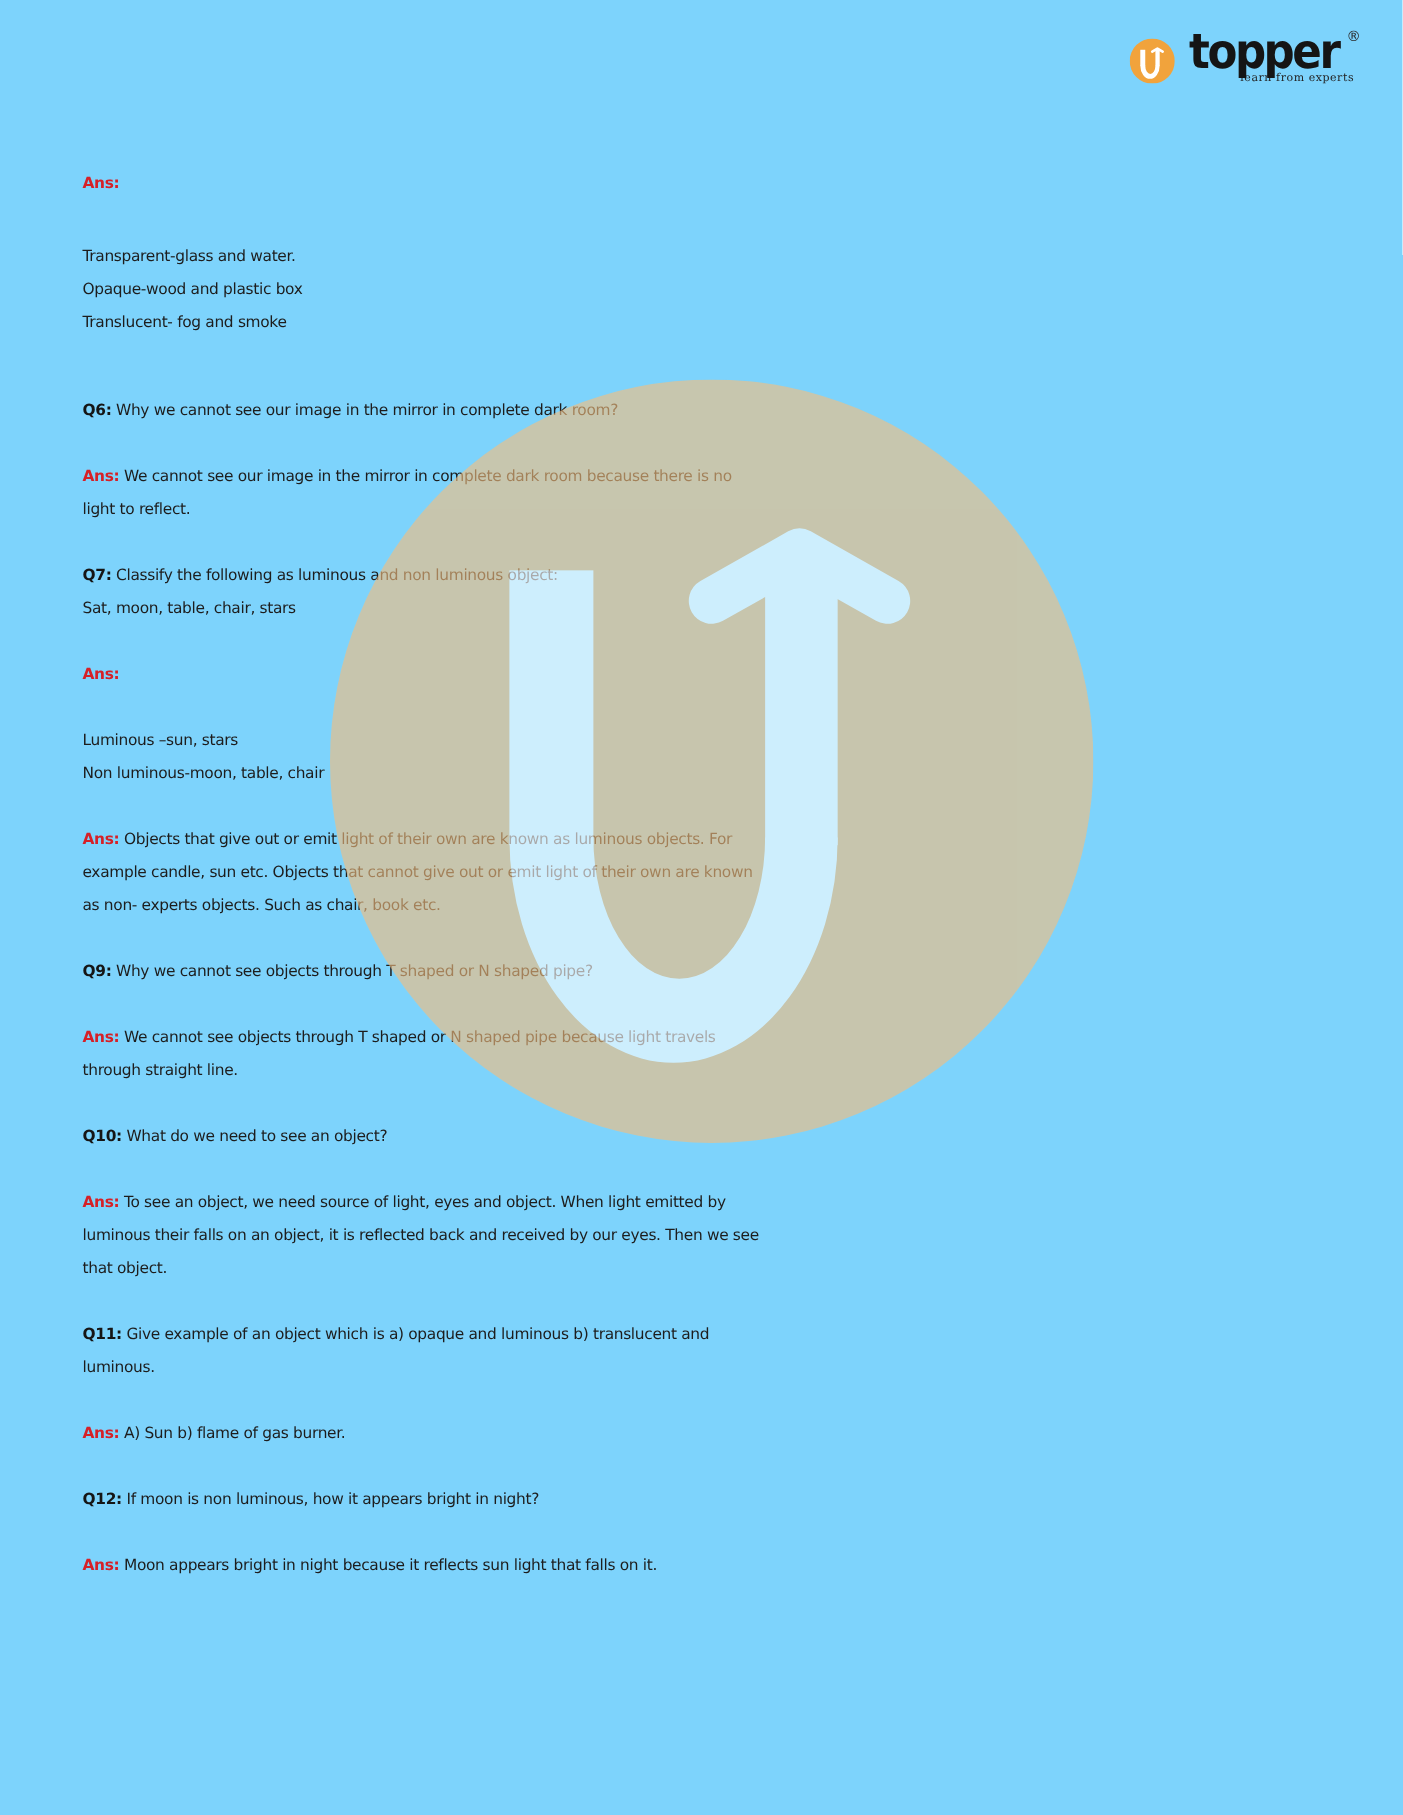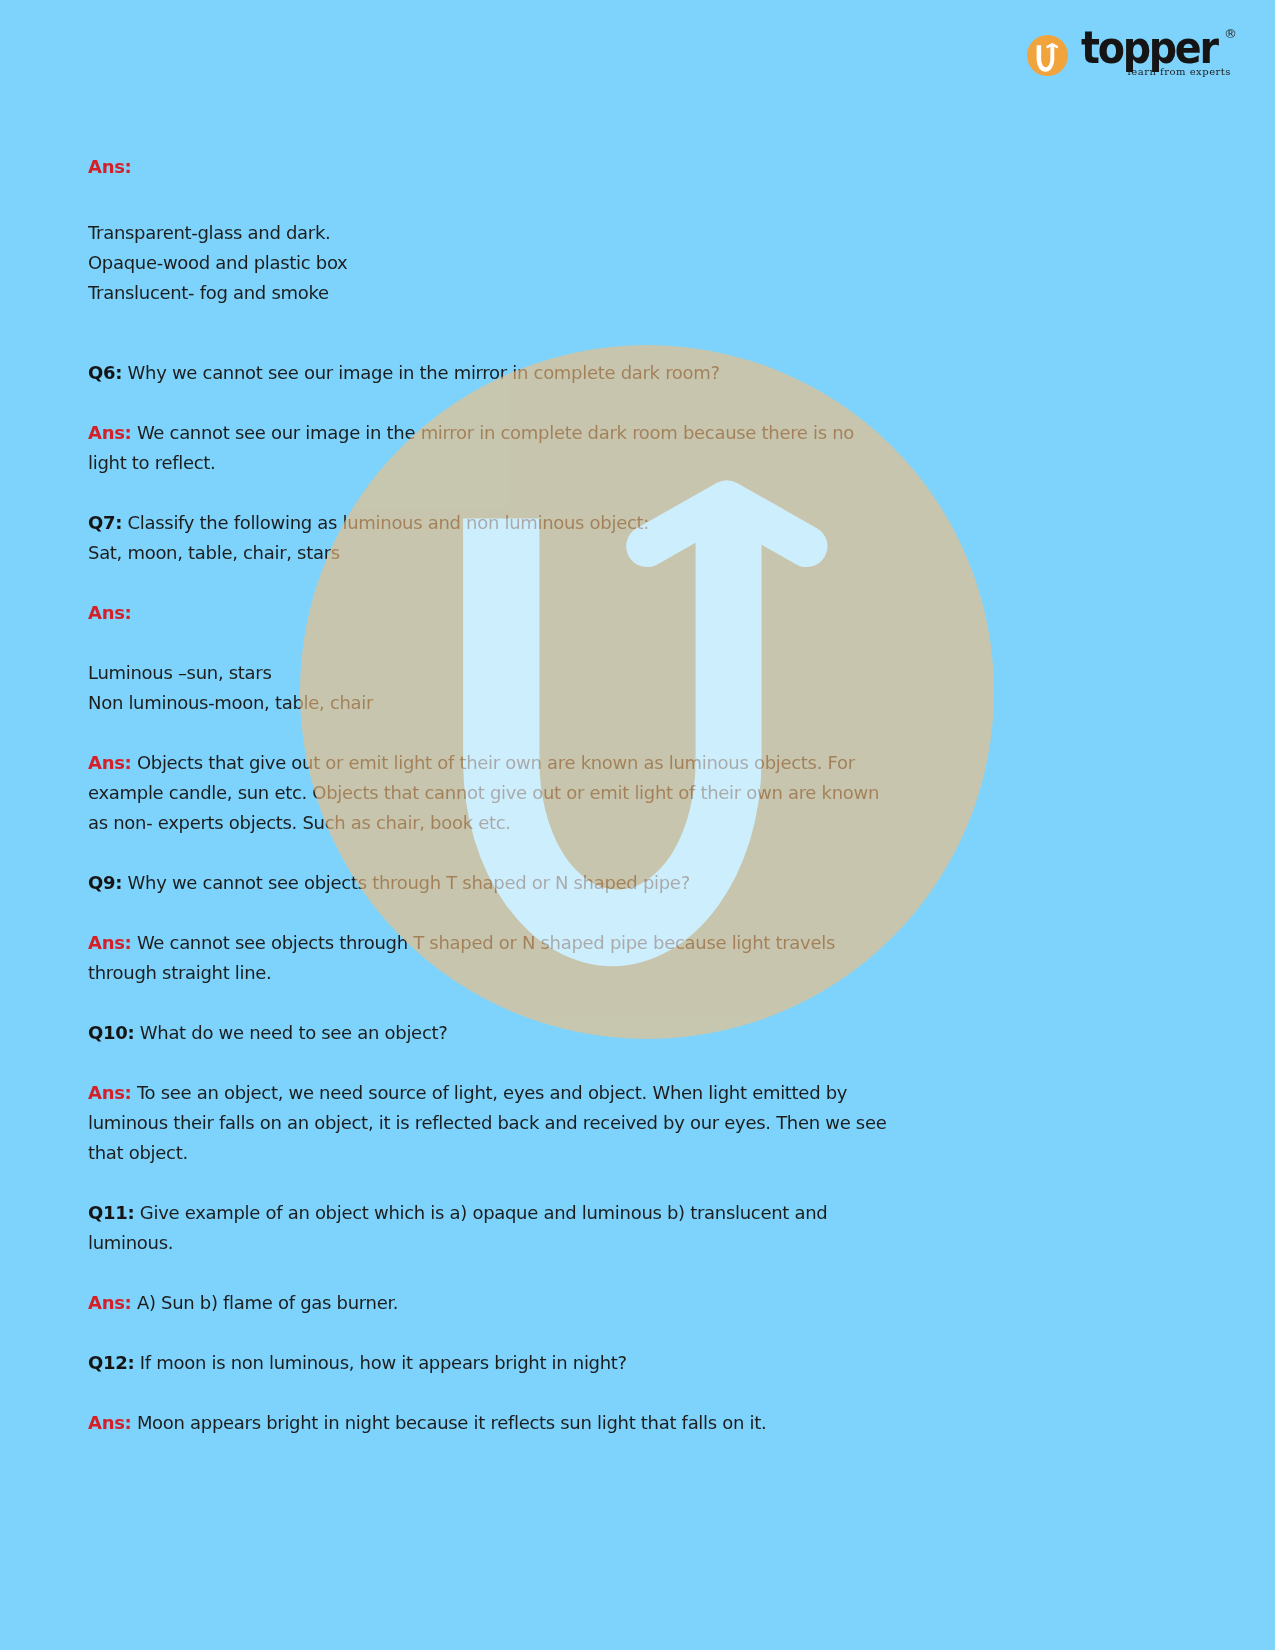--- a/index.html
+++ b/index.html
@@ -43,24 +43,24 @@
     font-size:10px;
     color:#222;
     margin-top:-6px;
     margin-right:6px;
     letter-spacing:.5px;
   }
 
   
   .content{
     position:absolute;
-    left:88px;
+    left:75px;
     top:152px;
     width:1110px;
-    font-size:18px;
+    font-size:14px;
     line-height:30px;
     letter-spacing:-0.3px;
     color:#1d1d1d;
   }
   .para{margin:0 0 30px 0;}
   .para .line{white-space:nowrap;}
   .q-label{font-weight:bold;color:#151515;}
   .ans-label{font-weight:bold;}
   .mb-36{margin-bottom:36px;}
   .mb-50{margin-bottom:50px;}
@@ -114,21 +114,21 @@
       </div>
       <span class="logo-tagline">learn from experts</span>
     </div>
   </div>
 
   <div class="content" id="content">
       <div class="para mb-36">
         <div class="line"><span class="ans-label" style="color: rgb(214, 32, 39);">Ans:</span></div>
       </div>
       <div class="para mb-50">
-        <div class="line">Transparent-glass and dark.</div>
+        <div class="line">Transparent-glass and water.</div>
         <div class="line">Opaque-wood and plastic box</div>
         <div class="line">Translucent- fog and smoke</div>
       </div>
       <div class="para">
         <div class="line"><span class="q-label">Q6:</span> Why we cannot see our image in the mirror in complete dark room?</div>
       </div>
       <div class="para">
         <div class="line"><span class="ans-label" style="color: rgb(214, 32, 39);">Ans:</span> We cannot see our image in the mirror in complete dark room because there is no</div>
         <div class="line">light to reflect.</div>
       </div>

